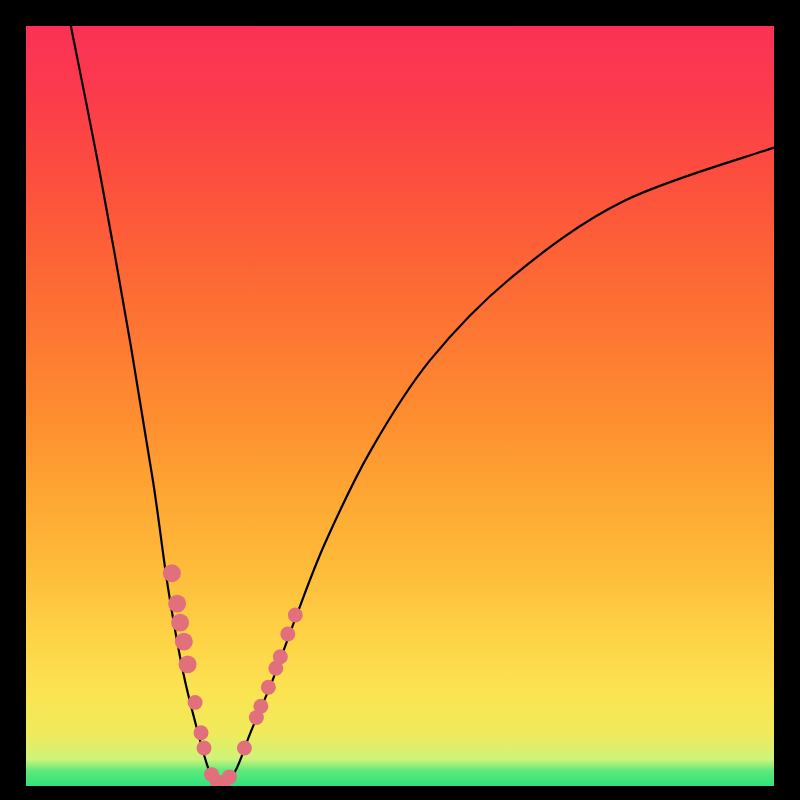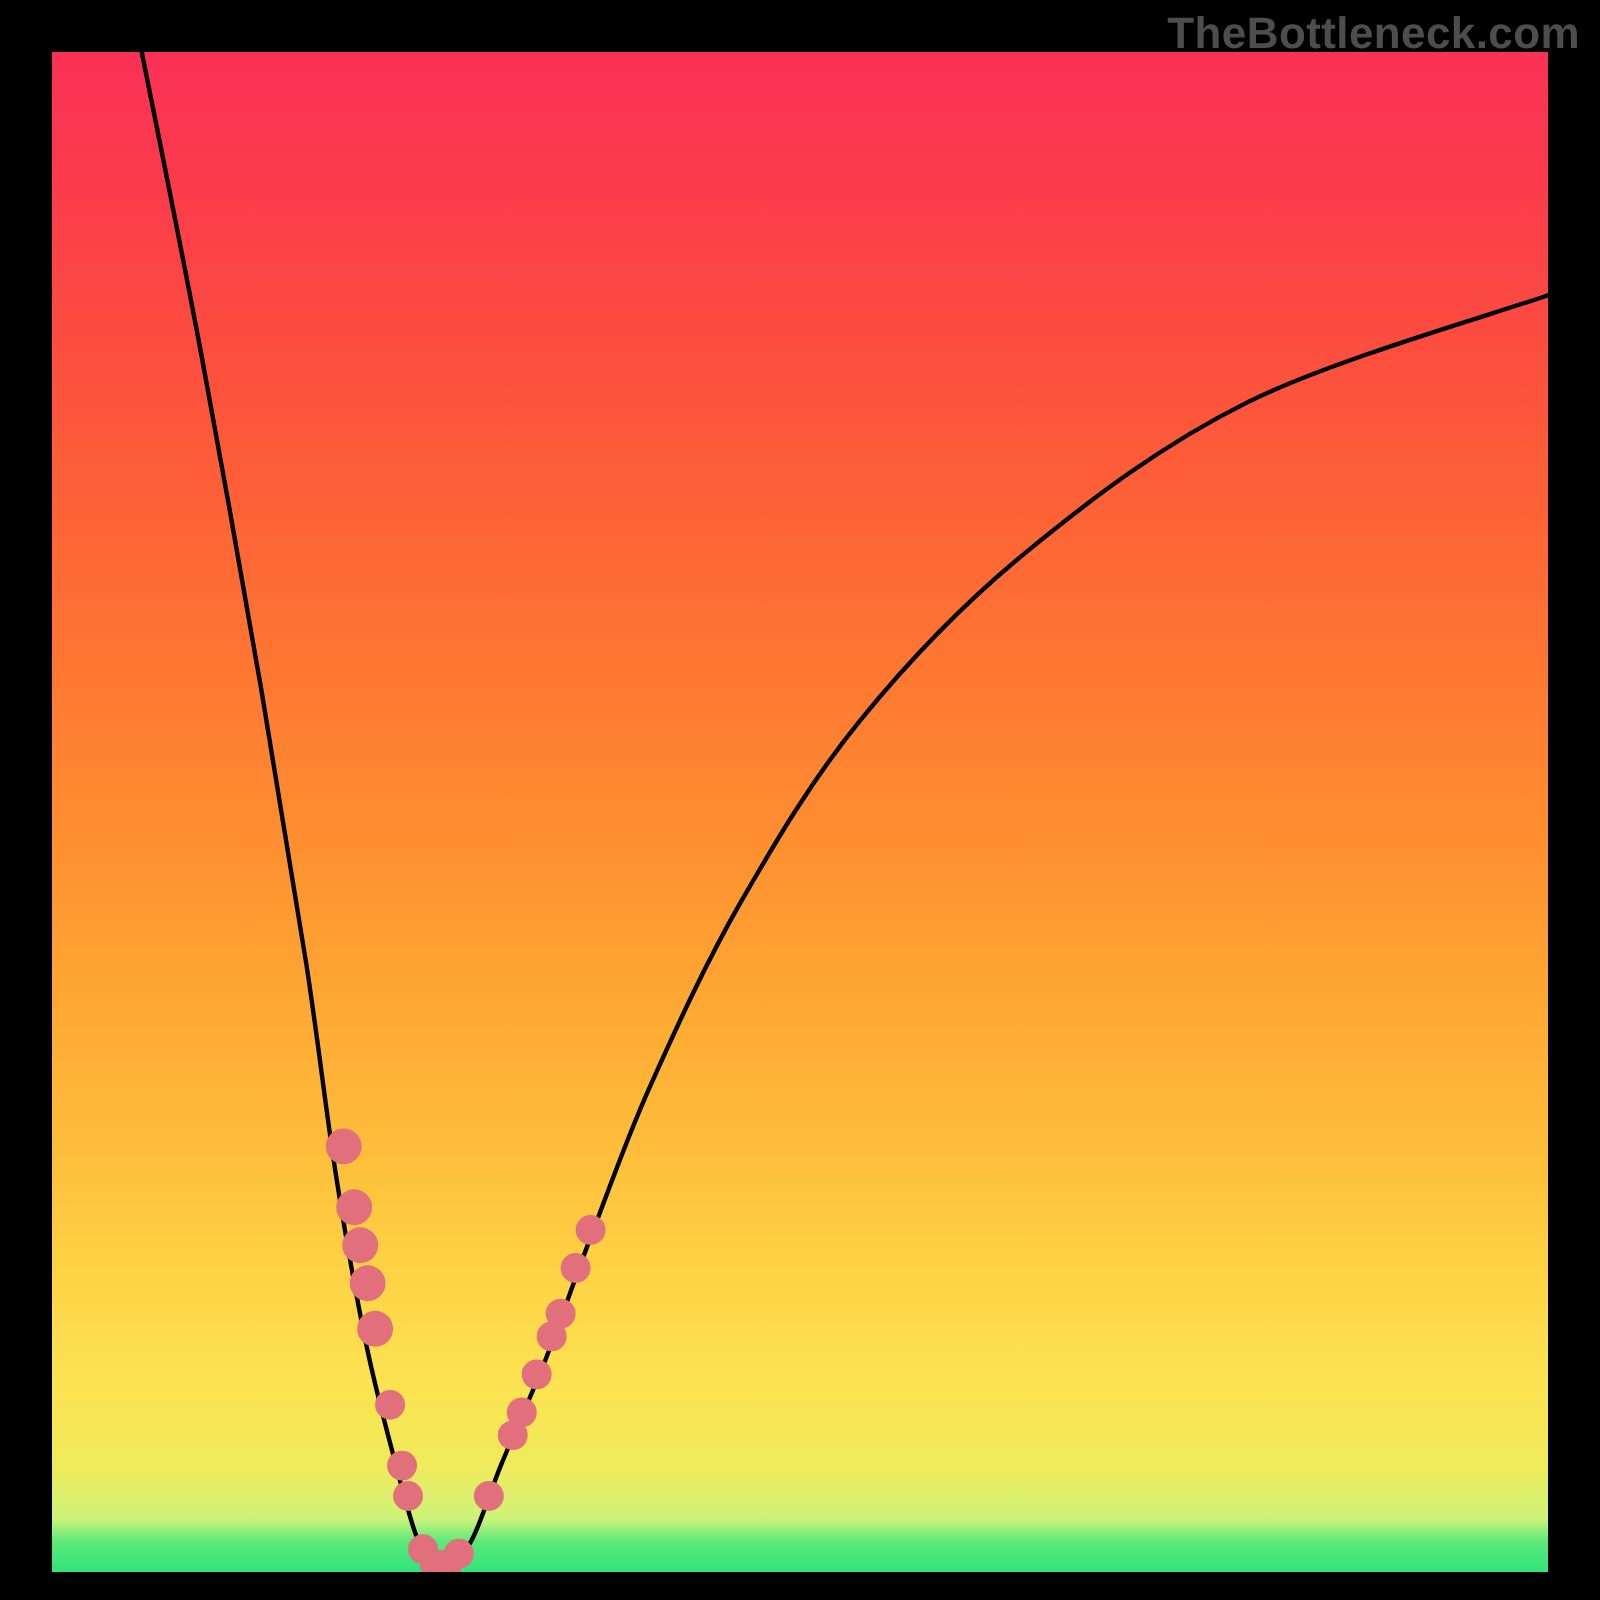--- a/index.html
+++ b/index.html
@@ -64,21 +64,20 @@
   }
   .marker {
     fill: #e16f7c;
     stroke: none;
   }
 </style>
 </head>
 <body>
 
 <div class="frame">
-  <div class="watermark">TheBottleneck.com</div>
 
   <div class="plot-area">
     <svg class="curve" viewBox="0 0 100 100" preserveAspectRatio="none">
       <path id="curve-path" class="curve-path" d="M 6.00 0.00 C 6.67 3.33, 8.67 13.00, 10.00 20.00 C 11.33 27.00, 12.83 35.33, 14.00 42.00 C 15.17 48.67, 16.17 54.67, 17.00 60.00 C 17.83 65.33, 18.33 69.83, 19.00 74.00 C 19.67 78.17, 20.33 81.83, 21.00 85.00 C 21.67 88.17, 22.42 90.83, 23.00 93.00 C 23.58 95.17, 24.00 96.83, 24.50 98.00 C 25.00 99.17, 25.42 100.00, 26.00 100.00 C 26.58 100.00, 27.33 99.17, 28.00 98.00 C 28.67 96.83, 29.17 95.00, 30.00 93.00 C 30.83 91.00, 32.00 88.50, 33.00 86.00 C 34.00 83.50, 34.83 81.00, 36.00 78.00 C 37.17 75.00, 38.33 71.67, 40.00 68.00 C 41.67 64.33, 43.67 60.00, 46.00 56.00 C 48.33 52.00, 50.83 47.83, 54.00 44.00 C 57.17 40.17, 60.67 36.50, 65.00 33.00 C 69.33 29.50, 74.17 25.83, 80.00 23.00 C 85.83 20.17, 96.67 17.17, 100.00 16.00" vector-effect="non-scaling-stroke"></path>
       <g id="marker-layer">
           <ellipse cx="19.50" cy="72.00" rx="1.20" ry="1.18" class="marker"></ellipse>
           <ellipse cx="20.20" cy="76.00" rx="1.20" ry="1.18" class="marker"></ellipse>
           <ellipse cx="20.60" cy="78.50" rx="1.20" ry="1.18" class="marker"></ellipse>
           <ellipse cx="21.10" cy="81.00" rx="1.20" ry="1.18" class="marker"></ellipse>
           <ellipse cx="21.60" cy="84.00" rx="1.20" ry="1.18" class="marker"></ellipse>

